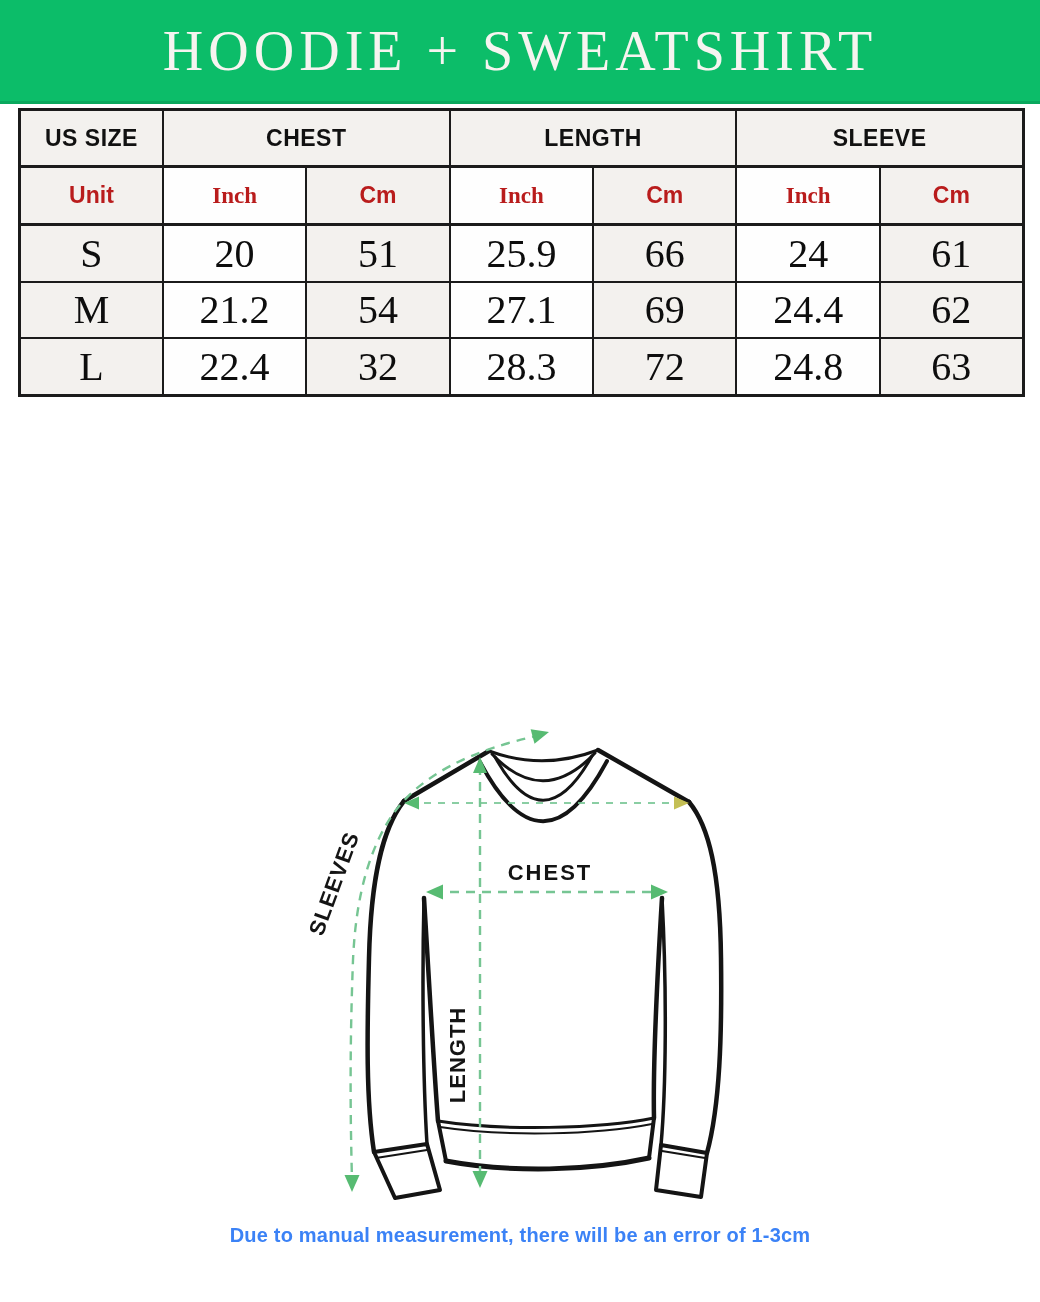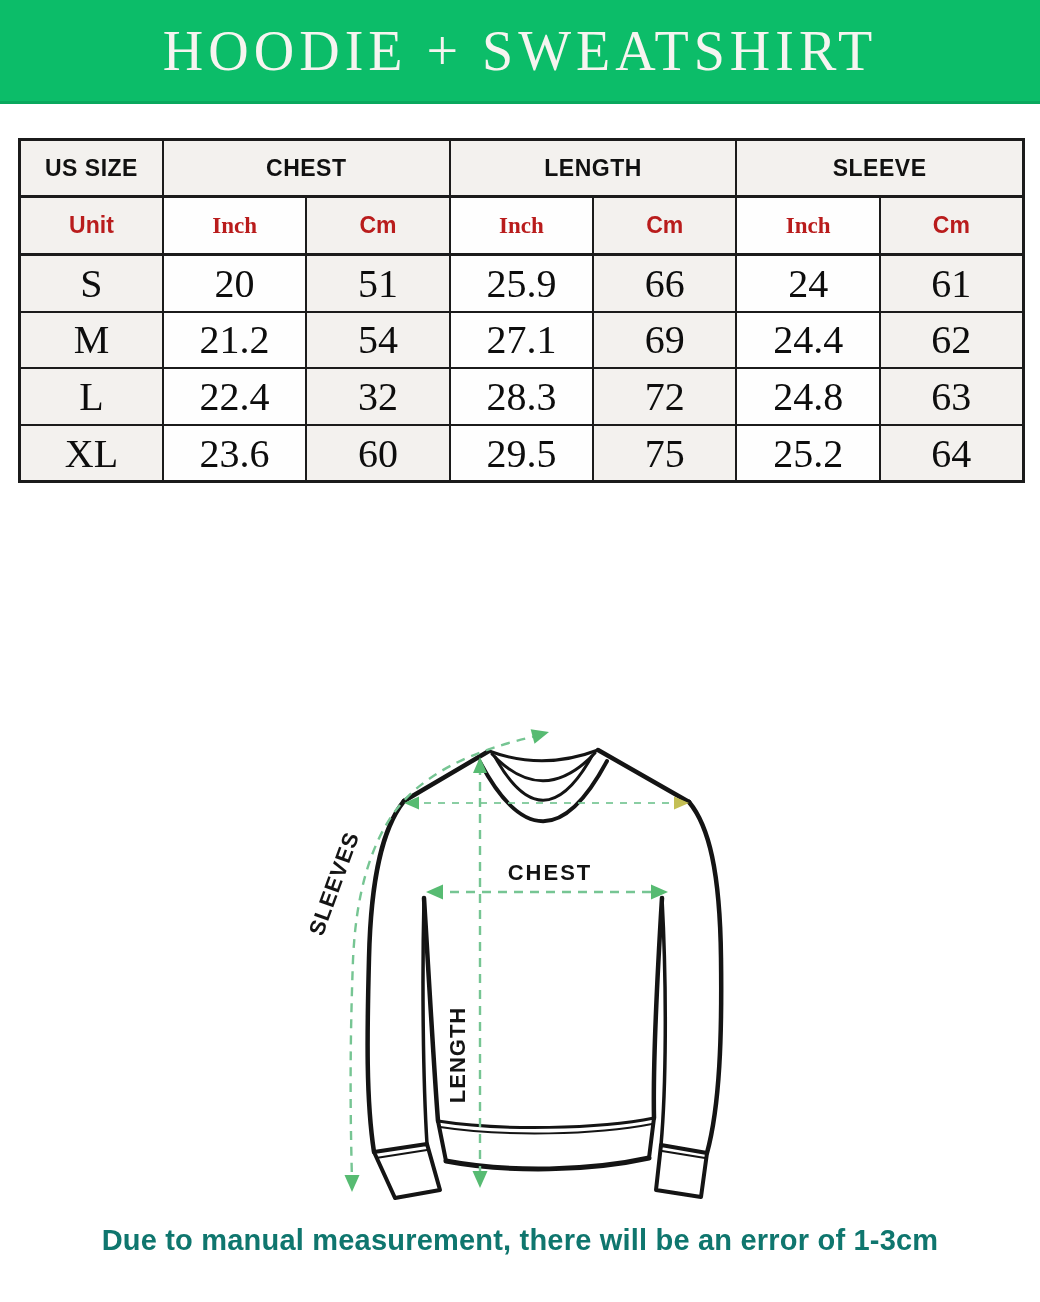--- a/index.html
+++ b/index.html
@@ -12,21 +12,21 @@
     position:absolute;top:0;left:0;width:1040px;height:104px;
     background:#0cbd69;display:flex;align-items:center;justify-content:center;
     border-bottom:3px solid #0aa85d;box-sizing:border-box;
   }
   .banner h1{
     margin:16px;font-family:"Liberation Serif", serif;font-weight:400;
     font-size:56px;letter-spacing:5px;color:#f6f4f0;white-space:nowrap;
   }
   
   .size-table{
-    position:absolute;left:18px;top:138px;width:1004px;
+    position:absolute;left:18px;top:108px;width:1004px;
     border-collapse:collapse;table-layout:fixed;
     border:3px solid #1b1b1b;
   }
   .size-table td,.size-table th{
     border:2px solid #1b1b1b;text-align:center;vertical-align:middle;
     padding:0;overflow:hidden;
   }
   .size-table col{width:143.4px;}
   .row-group th{
     height:54px;font-size:23px;font-weight:bold;color:#111;
@@ -44,21 +44,21 @@
   .cell-white{background:#fefefe;font-family:Liberation Serif, serif;}
   
   .diagram{position:absolute;left:0;top:640px;width:1040px;height:580px;}
   .diagram text{
     font-family:"Liberation Sans", sans-serif;font-weight:bold;
     fill:#141414;
   }
   
   .note{
     position:absolute;left:0;top:1224px;width:1040px;text-align:center;
-    font-size:29px;font-weight:bold;color:#0f766e;letter-spacing:.2px;
+    font-size:20px;font-weight:bold;color:#3b82f6;letter-spacing:.2px;
   }
 </style>
 </head>
 <body>
 
 <div class="banner">
   <h1>HOODIE + SWEATSHIRT</h1>
 </div>
 
 <table class="size-table">
@@ -109,29 +109,20 @@
     </tr>
     <tr class="row-data">
       <td class="cell-gray">L</td>
       <td class="cell-white">22.4</td>
       <td class="cell-gray">32</td>
       <td class="cell-white">28.3</td>
       <td class="cell-gray">72</td>
       <td class="cell-white">24.8</td>
       <td class="cell-gray">63</td>
     </tr>
-    <tr class="row-data">
-      <td class="cell-gray">XL</td>
-      <td class="cell-white">23.6</td>
-      <td class="cell-gray">60</td>
-      <td class="cell-white">29.5</td>
-      <td class="cell-gray">75</td>
-      <td class="cell-white">25.2</td>
-      <td class="cell-gray">64</td>
-    </tr>
   </tbody>
 </table>
 
 <svg class="diagram" viewBox="0 0 1040 580">
   <g stroke="#141414" fill="none" stroke-linecap="round" stroke-linejoin="round">
 
     <path d="M404,161 L489,111" stroke-width="4.5"></path>
     <path d="M598,110 L689,162" stroke-width="4.5"></path>
 
     <path d="M489,111 Q543,131 598,110" stroke-width="3"></path>

